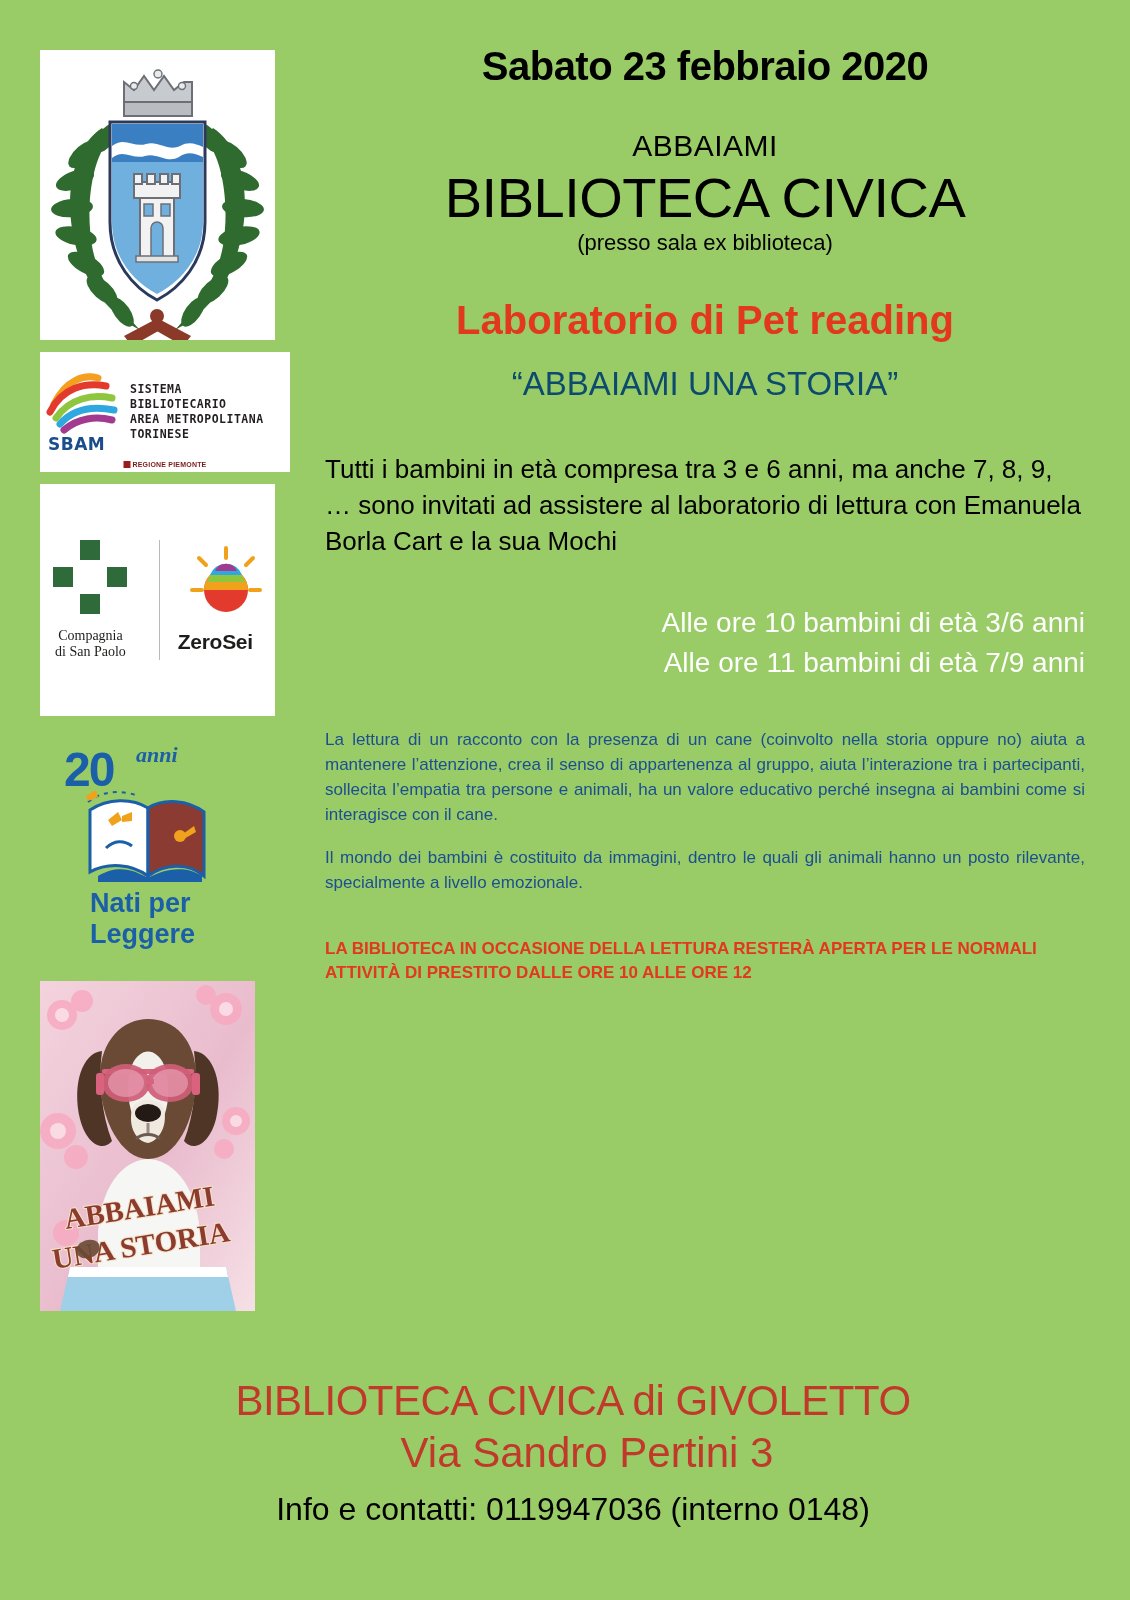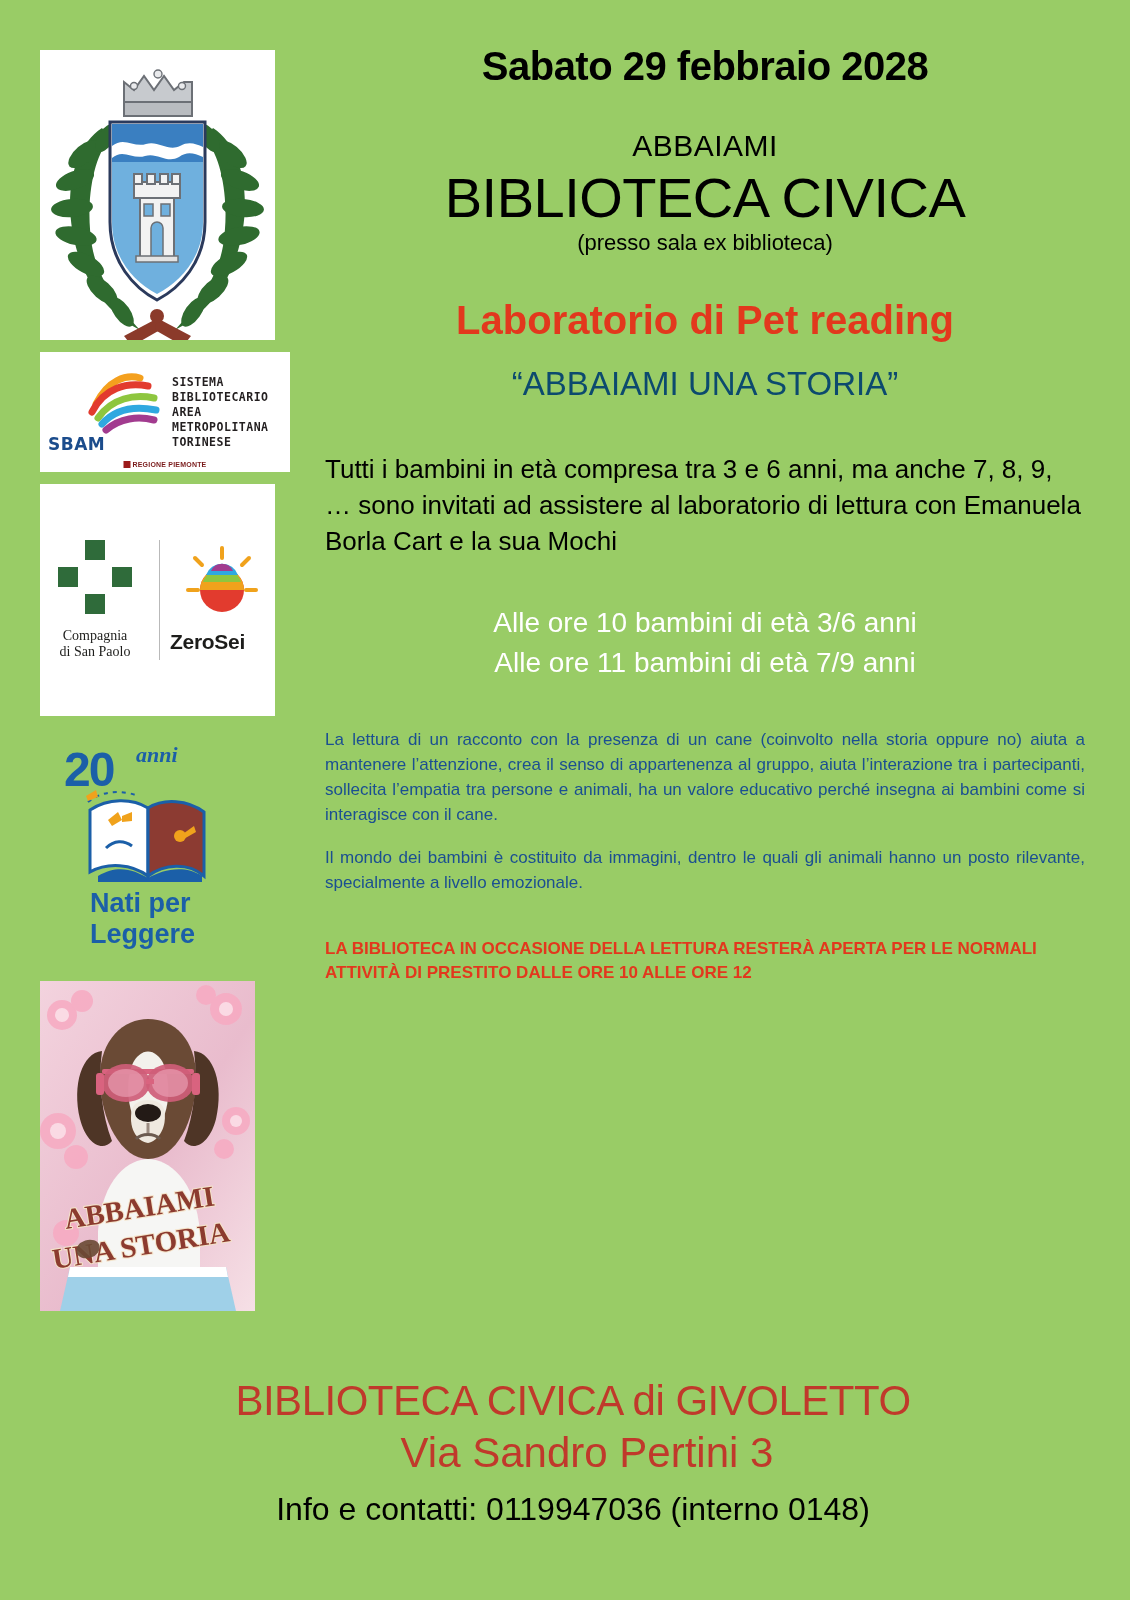--- a/index.html
+++ b/index.html
@@ -51,21 +51,20 @@
     margin-top: 12px;
     position: relative;
     display: flex;
     align-items: center;
   }
   .sbam-mark {
     width: 86px;
     height: 100%;
     position: relative;
     flex: 0 0 86px;
-    padding-left: 42px;
   }
   .sbam-text {
     font-family: "DejaVu Sans Mono", monospace;
     font-size: 11.5px;
     line-height: 15px;
     letter-spacing: 0.5px;
     color: #231f20;
     font-weight: bold;
     padding-left: 4px;
   }
@@ -99,21 +98,21 @@
   }
 
   
   .csp-box {
     width: 235px;
     height: 232px;
     margin-top: 12px;
     display: flex;
     align-items: center;
     justify-content: center;
-    gap: 0px;
+    gap: 8px;
   }
   .csp-left {
     width: 108px;
     text-align: center;
   }
   .csp-squares {
     width: 74px;
     height: 74px;
     margin: 0 auto 14px auto;
     position: relative;
@@ -257,21 +256,21 @@
     margin-top: 22px;
   }
   .para-main {
     font-size: 26px;
     line-height: 36px;
     color: #000;
     margin-top: 48px;
     text-align: left;
   }
   .times {
-    text-align: center;
+    text-align: right;
     font-size: 28px;
     line-height: 40px;
     color: #ffffff;
     margin-top: 44px;
   }
   .small-block {
     margin-top: 44px;
     color: #1b4f91;
     font-size: 17px;
     line-height: 25px;
@@ -539,21 +538,21 @@
         </g>
 
         <g fill="#6a4a35" opacity="0.9">
           <ellipse cx="48" cy="268" rx="12" ry="9" transform="rotate(-18 48 268)"></ellipse>
         </g>
       </svg>
     </div>
   </div>
 
   <div class="main-col">
-    <div class="date-line">Sabato 29 febbraio 2028</div>
+    <div class="date-line">Sabato 23 febbraio 2020</div>
     <div class="givoletto">ABBAIAMI</div>
     <div class="biblioteca-civica">BIBLIOTECA CIVICA</div>
     <div class="presso">(presso sala ex biblioteca)</div>
 
     <div class="lab-title">Laboratorio di Pet reading</div>
     <div class="lab-sub">“ABBAIAMI UNA STORIA”</div>
 
     <div class="para-main">Tutti i bambini in età compresa tra 3 e 6 anni, ma anche 7, 8, 9, … sono invitati ad assistere al laboratorio di lettura con Emanuela Borla Cart  e la sua Mochi</div>
 
     <div class="times">

